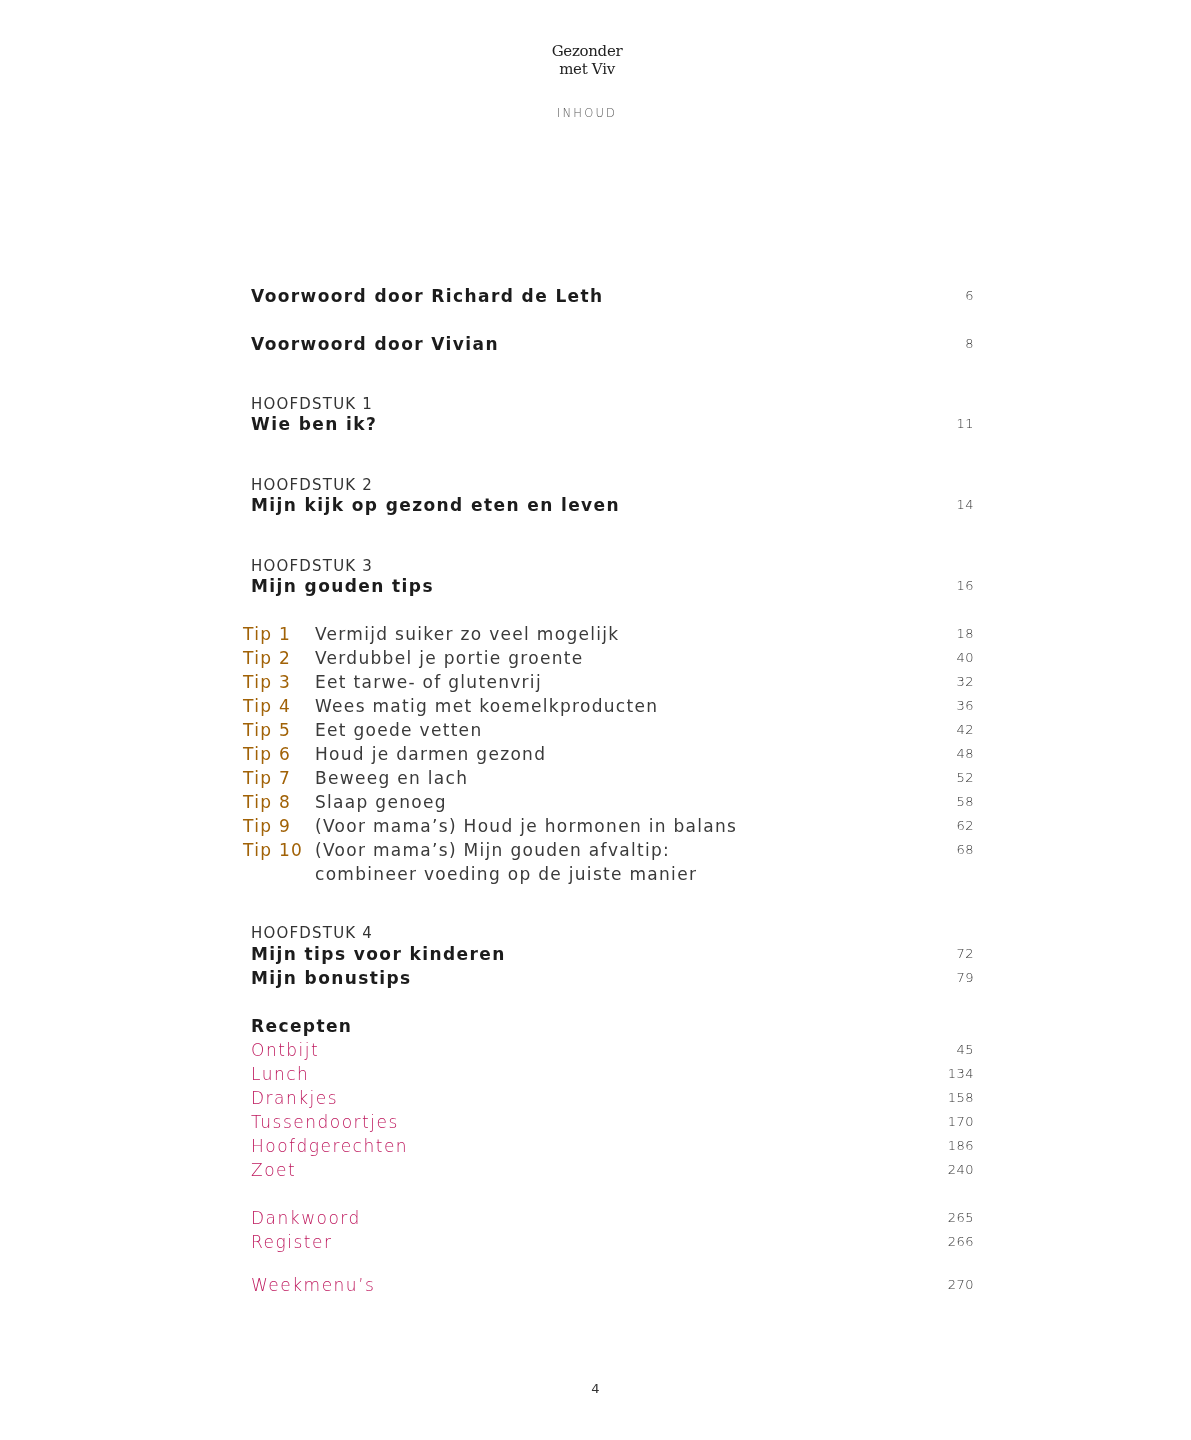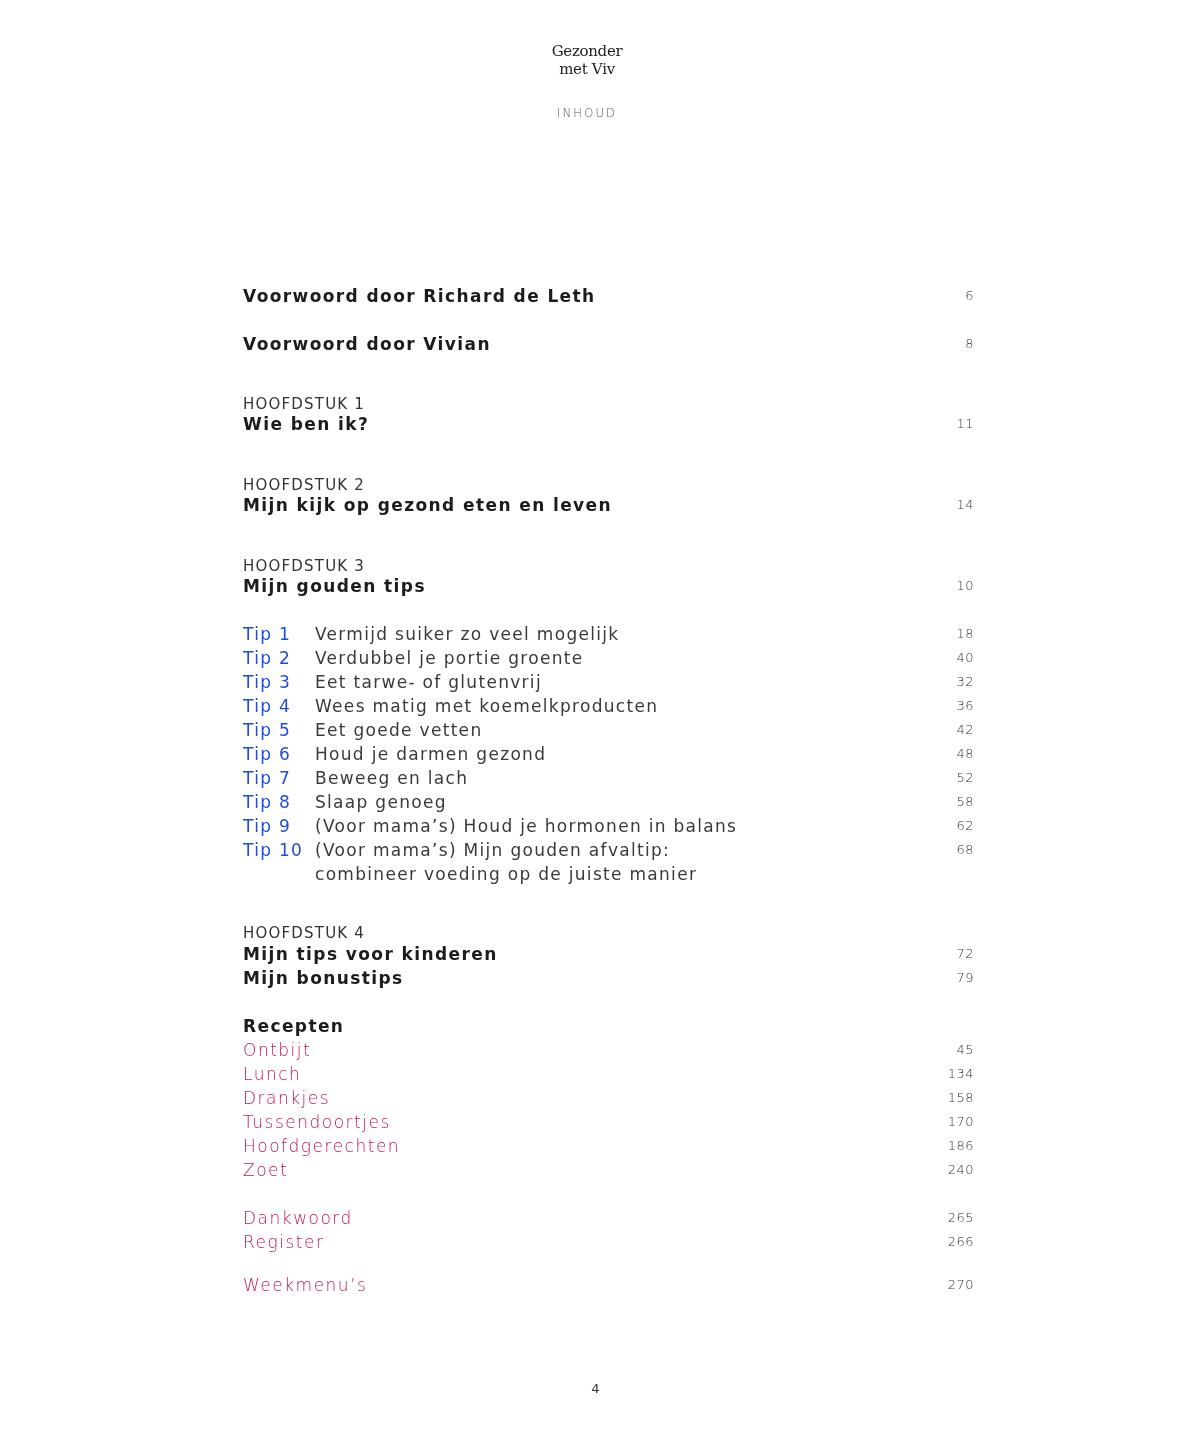--- a/index.html
+++ b/index.html
@@ -3,26 +3,26 @@
 <meta charset="utf-8">
 <style>
   html, body { margin:0; padding:0; background:#ffffff; }
   body { width:1191px; height:1440px; position:relative; overflow:hidden; color:#1e1e1e; }
   .header { position:absolute; top:42px; left:0; width:1174px; text-align:center; }
   .brand { font-family:"DejaVu Serif", serif; font-size:15px; line-height:18px; color:#222; letter-spacing:-0.3px; }
   .brand div { display:block; }
   .section-label { margin-top:28px; font-family:"DejaVu Sans", sans-serif; font-size:11.5px; letter-spacing:2.2px; color:#555; font-weight:300; }
   .toc { position:absolute; left:243px; width:731px; top:0; }
   .row { position:absolute; left:0; width:731px; height:24px; }
-  .row .t { position:absolute; left:0; top:0; white-space:nowrap; }
+  .row .t { position:absolute; left:8px; top:0; white-space:nowrap; }
   .row .p { position:absolute; right:0; top:2px; font-family:"DejaVu Sans", sans-serif; font-size:13px; color:#333; font-weight:300; letter-spacing:0.5px; }
   .bold { font-family:"DejaVu Sans", sans-serif; font-weight:bold; font-size:17px; letter-spacing:1.4px; color:#1c1c1c; }
   .chap { font-family:"DejaVu Sans", sans-serif; font-size:15px; letter-spacing:1.2px; color:#333; }
   .light { font-family:"DejaVu Sans", sans-serif; font-size:17px; letter-spacing:1.5px; color:#be185d; font-weight:300; }
-  .tipnum { position:absolute; left:0; top:0; font-family:"DejaVu Sans", sans-serif; font-size:17px; letter-spacing:1.3px; color:#1d4ed8; }
+  .tipnum { position:absolute; left:0; top:0; font-family:"DejaVu Sans", sans-serif; font-size:17px; letter-spacing:1.3px; color:#a16207; }
   .tiptxt { position:absolute; left:72px; top:0; font-family:"DejaVu Sans", sans-serif; font-size:17px; letter-spacing:1.3px; color:#3a3a3a; white-space:nowrap; }
   .folio { position:absolute; top:1381px; left:0; width:1191px; text-align:center; font-family:"DejaVu Sans", sans-serif; font-size:13px; color:#333; }
 </style>
 </head>
 <body>
 
 <div class="header">
   <div class="brand">
     <div>Gezonder</div>
     <div>met Viv</div>
@@ -55,21 +55,21 @@
   <div class="row" style="top:495px">
     <span class="t bold">Mijn kijk op gezond eten en leven</span>
     <span class="p">14</span>
   </div>
 
   <div class="row" style="top:557px;height:16px">
     <span class="t chap">HOOFDSTUK 3</span>
   </div>
   <div class="row" style="top:576px">
     <span class="t bold">Mijn gouden tips</span>
-    <span class="p">10</span>
+    <span class="p">16</span>
   </div>
 
   <div class="row" style="top:624px">
     <span class="tipnum">Tip 1</span>
     <span class="tiptxt">Vermijd suiker zo veel mogelijk</span>
     <span class="p">18</span>
   </div>
   <div class="row" style="top:648px">
     <span class="tipnum">Tip 2</span>
     <span class="tiptxt">Verdubbel je portie groente</span>

